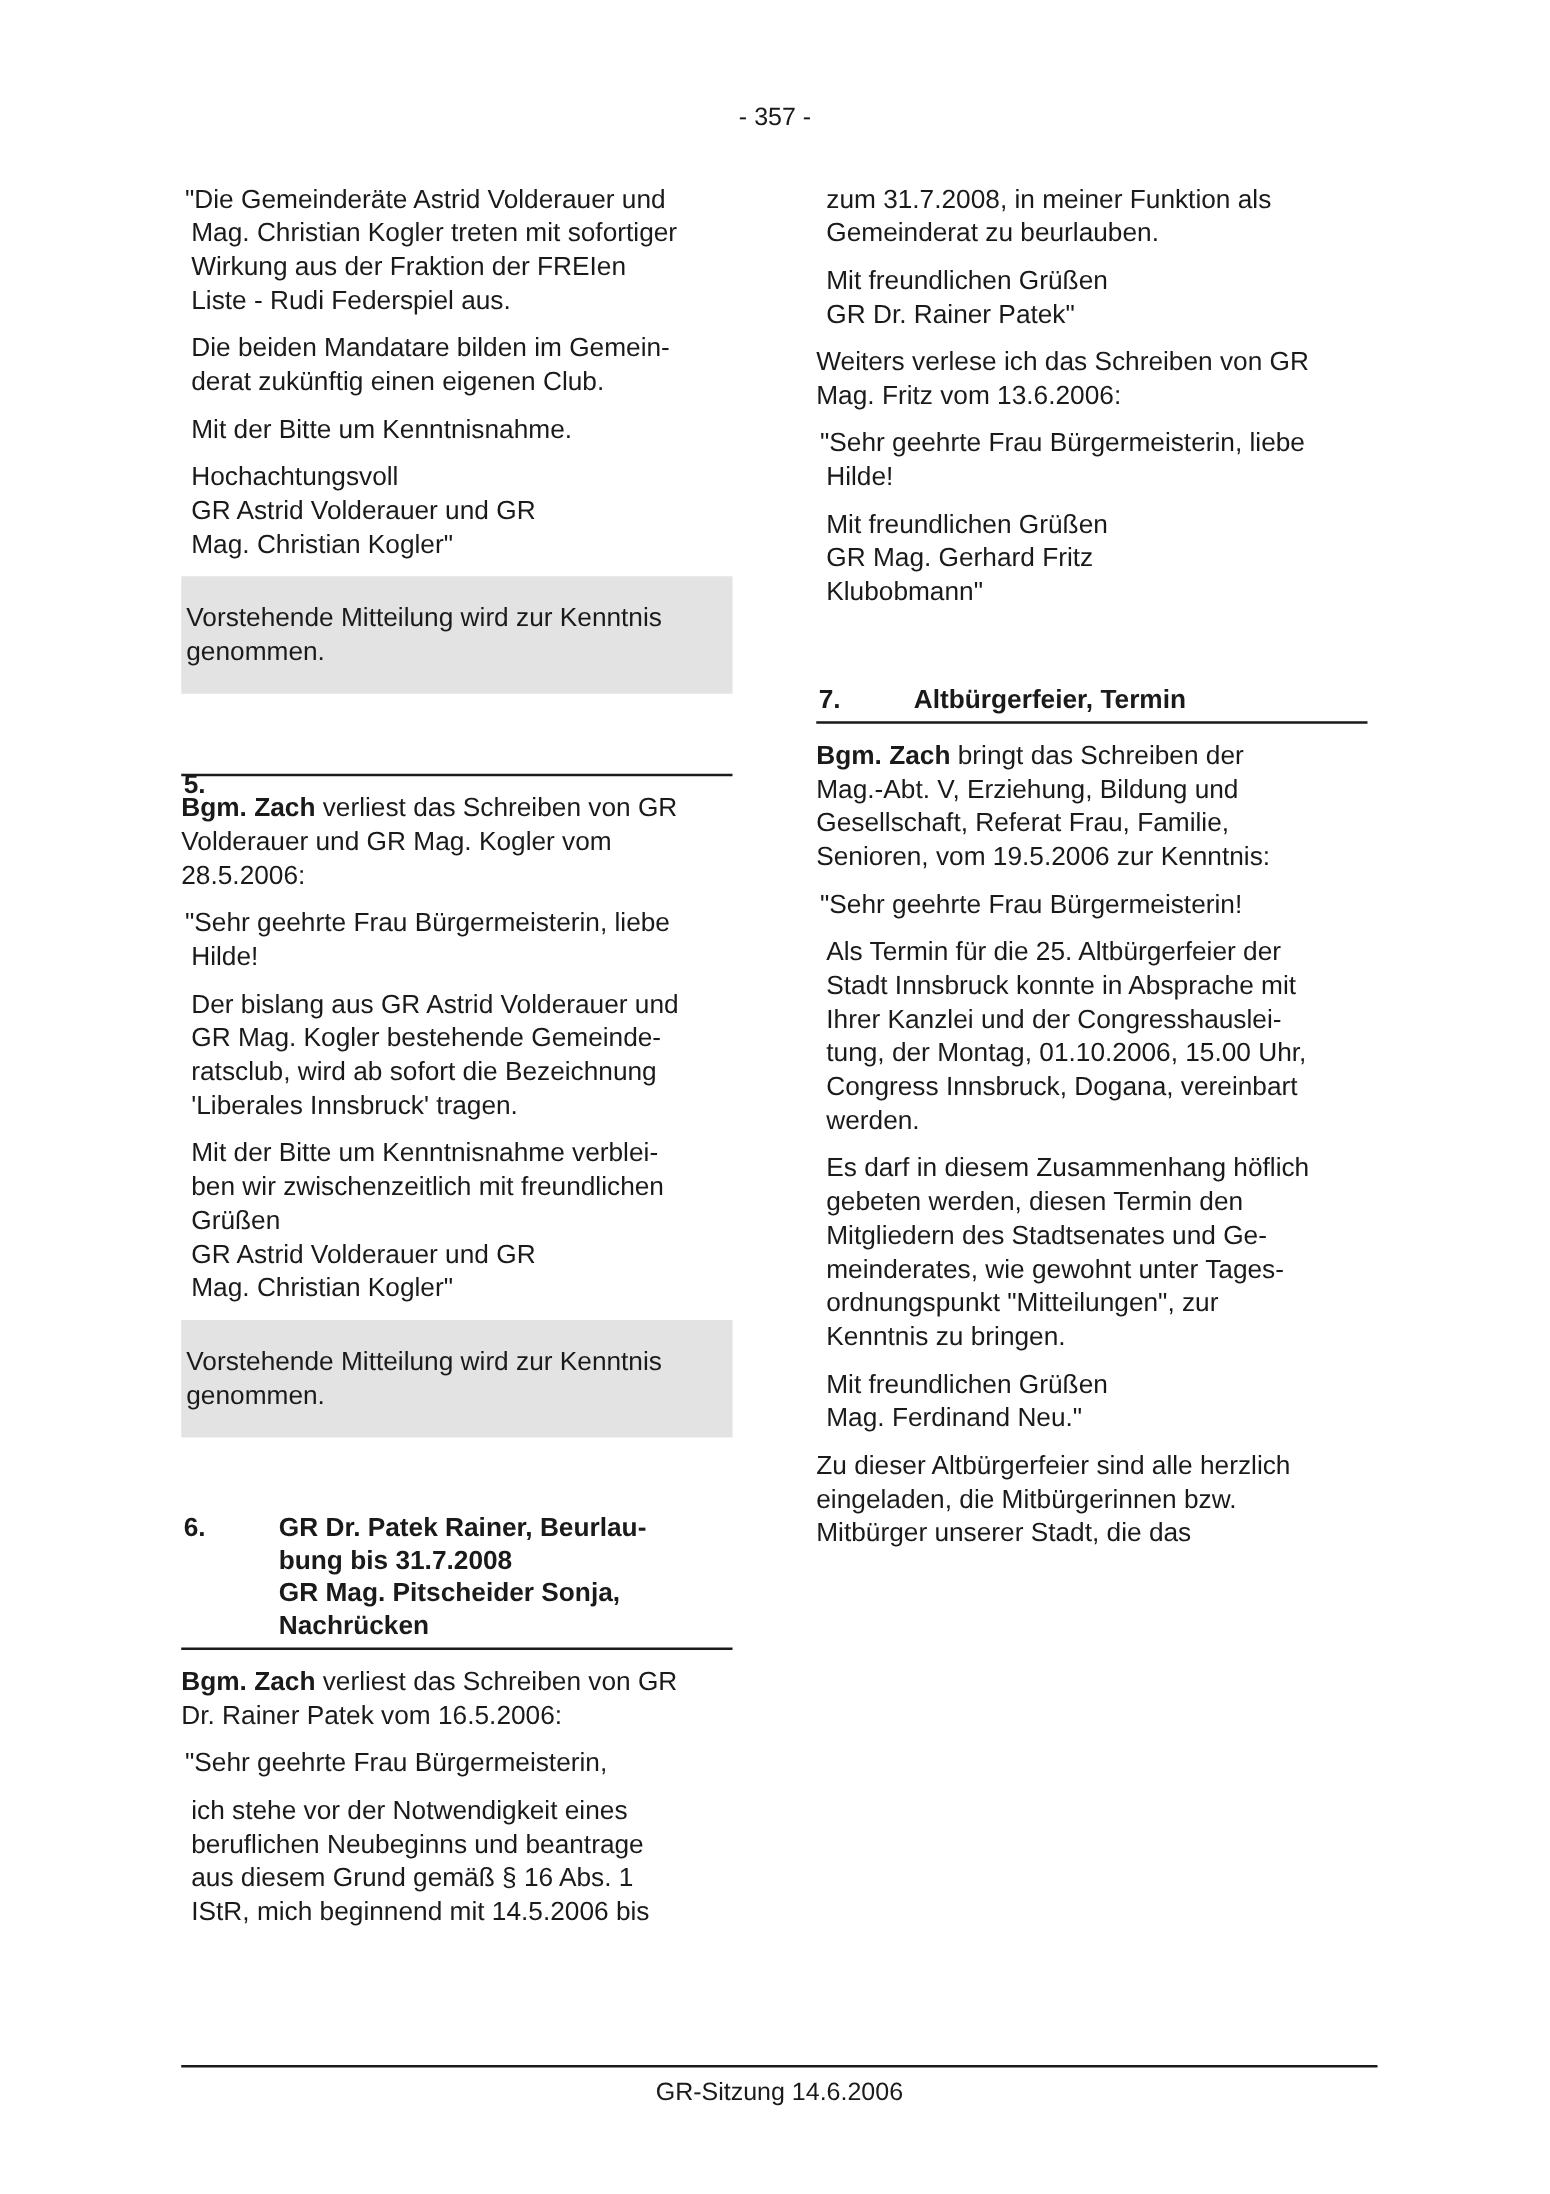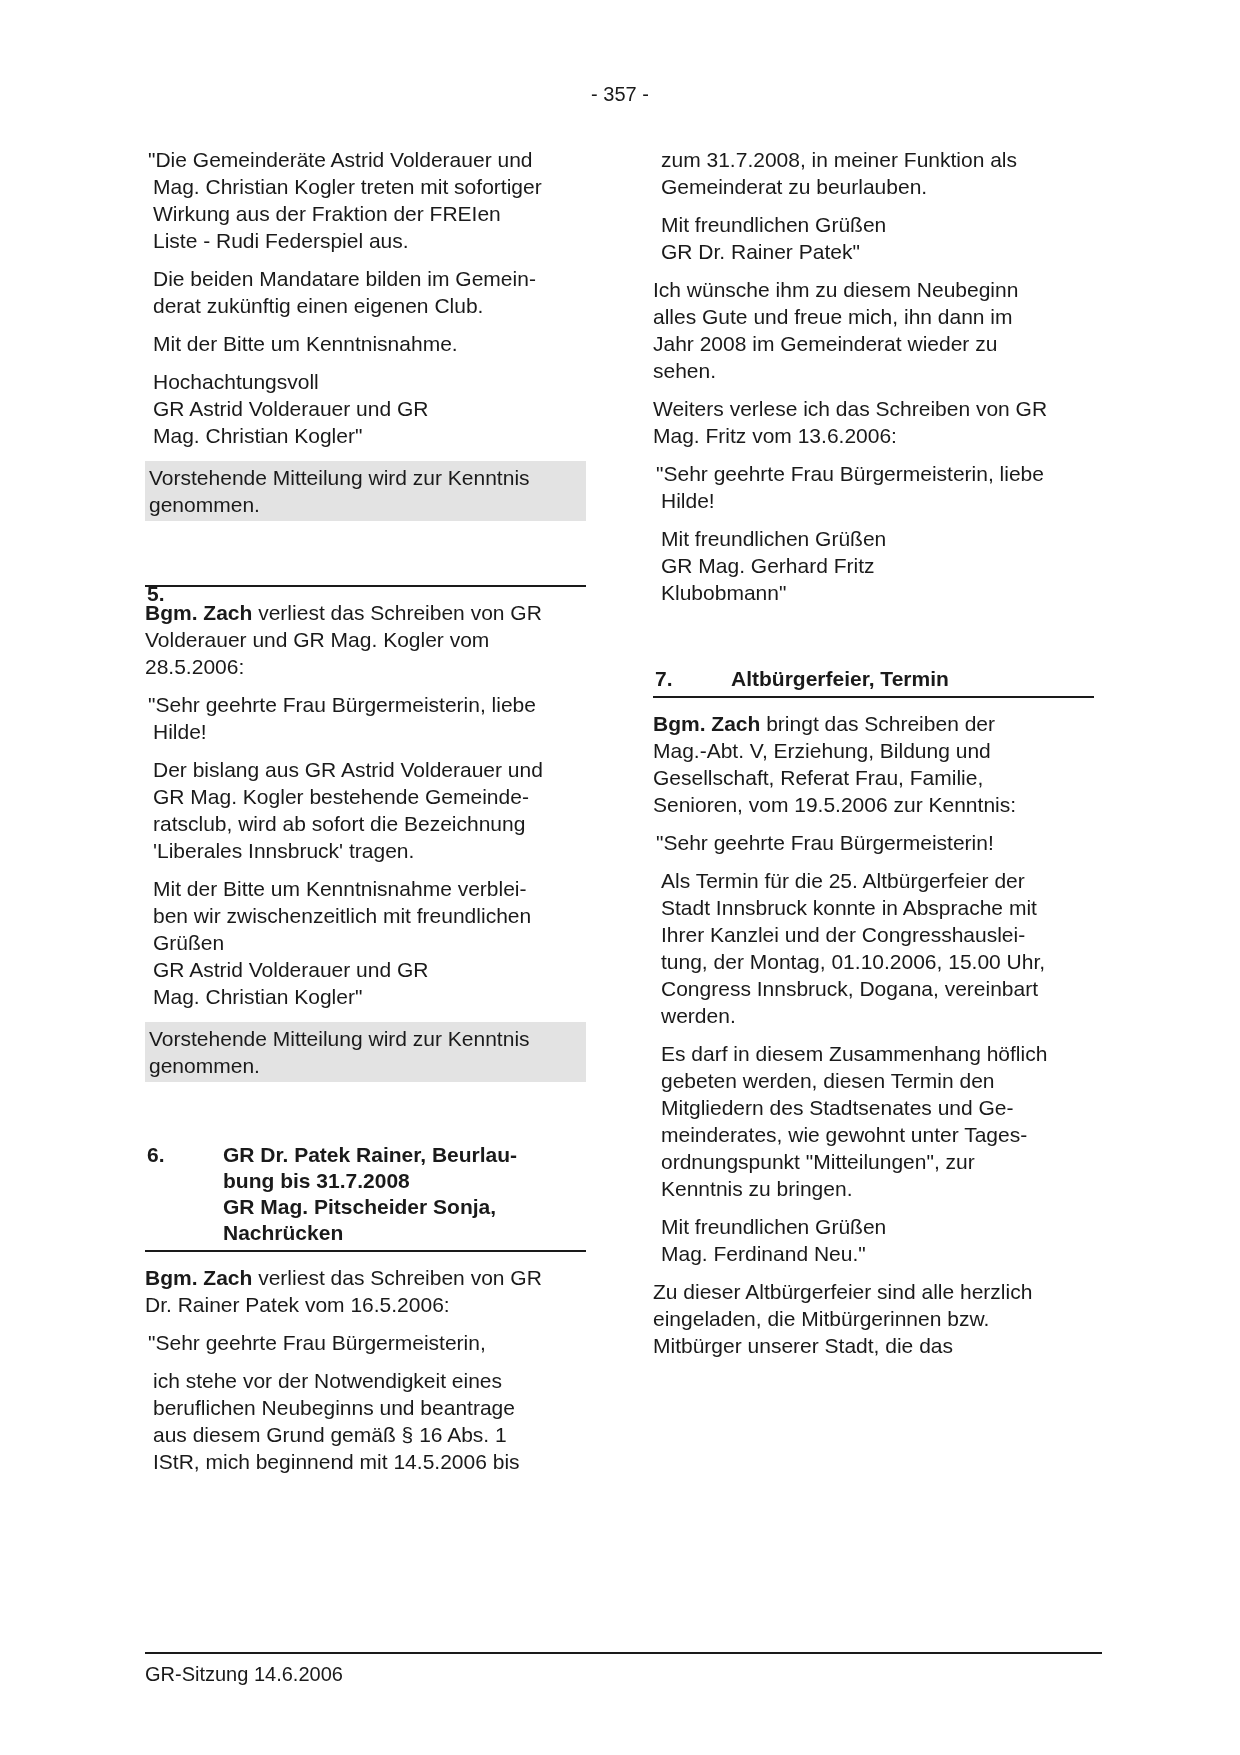--- a/index.html
+++ b/index.html
@@ -18,33 +18,33 @@
     font-size: 21px; line-height: 27px;
   }
   #col-left  { left: 145px; }
   #col-right { left: 653px; }
   .para { white-space: pre; margin-bottom: 11px; }
   .para.indent { padding-left: 8px; }
   .para.qstart { text-indent: -5px; }
   .para b { font-weight: bold; }
   .highlight {
     white-space: pre; background: var(--hl, #e3e3e3);
-    margin: 12px 0; padding: 3px 4px; width: 100%;
+    margin: 12px 0; padding: 20px 4px; width: 100%;
   }
   .heading {
     white-space: pre; position: relative; padding-left: 78px;
     font-weight: bold; line-height: 26px;
     border-bottom: 2px solid var(--txt, #1a1a1a);
     padding-bottom: 4px; margin: 60px 0 12px 0;
   }
   .heading .hnum { position: absolute; left: 2px; top: 0; }
   .footer {
     position: absolute; left: 145px; top: 1652px; width: 957px;
     border-top: 2px solid var(--txt, #1a1a1a);
-    padding-top: 8px; font-size: 20px; line-height: 24px;
+    padding-top: 8px; font-size: 20px; line-height: 24px; text-align: center;
   }
 </style>
 </head>
 <body>
 
 <div class="pagenum">- 357 -</div>
 
 <div class="col" id="col-left">
     <div class="para indent qstart"><span>"Die Gemeinderäte Astrid Volderauer und
 Mag. Christian Kogler treten mit sofortiger
@@ -85,24 +85,20 @@
     <div class="para indent"><span>ich stehe vor der Notwendigkeit eines
 beruflichen Neubeginns und beantrage
 aus diesem Grund gemäß § 16 Abs. 1
 IStR, mich beginnend mit 14.5.2006 bis</span></div>
   </div>
 <div class="col" id="col-right">
     <div class="para indent"><span>zum 31.7.2008, in meiner Funktion als
 Gemeinderat zu beurlauben.</span></div>
     <div class="para indent"><span>Mit freundlichen Grüßen
 GR Dr. Rainer Patek"</span></div>
-    <div class="para"><span>Ich wünsche ihm zu diesem Neubeginn
-alles Gute und freue mich, ihn dann im
-Jahr 2008 im Gemeinderat wieder zu
-sehen.</span></div>
     <div class="para"><span>Weiters verlese ich das Schreiben von GR
 Mag. Fritz vom 13.6.2006:</span></div>
     <div class="para indent qstart"><span>"Sehr geehrte Frau Bürgermeisterin, liebe
 Hilde!</span></div>
     <div class="para indent"><span>Mit freundlichen Grüßen
 GR Mag. Gerhard Fritz
 Klubobmann"</span></div>
     <div class="heading"><span class="hnum">7.</span><span>Altbürgerfeier, Termin</span></div>
     <div class="para"><b>Bgm. Zach</b><span> bringt das Schreiben der
 Mag.-Abt. V, Erziehung, Bildung und

